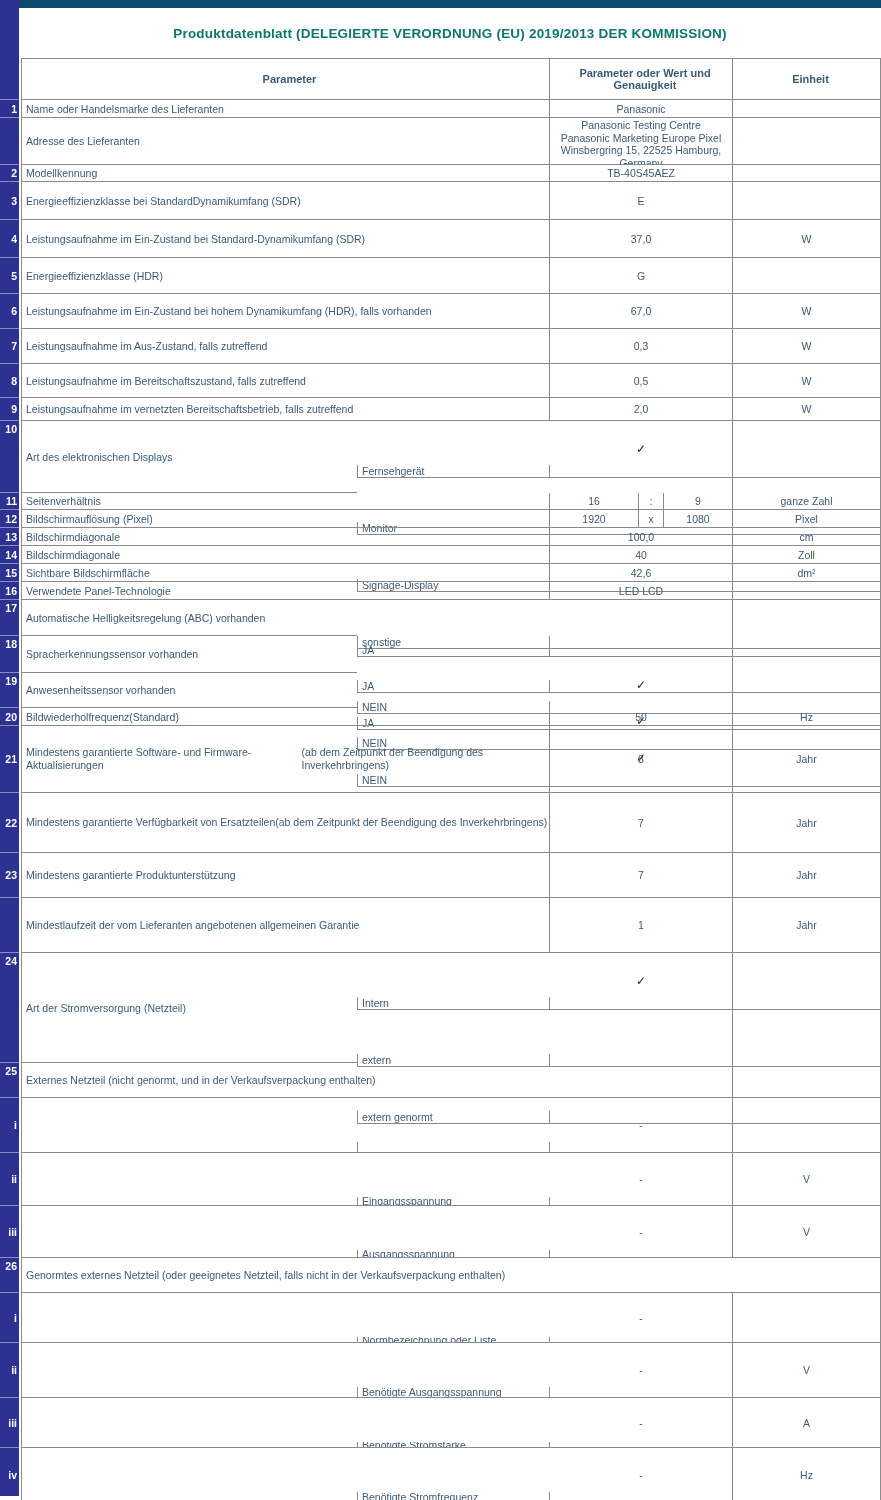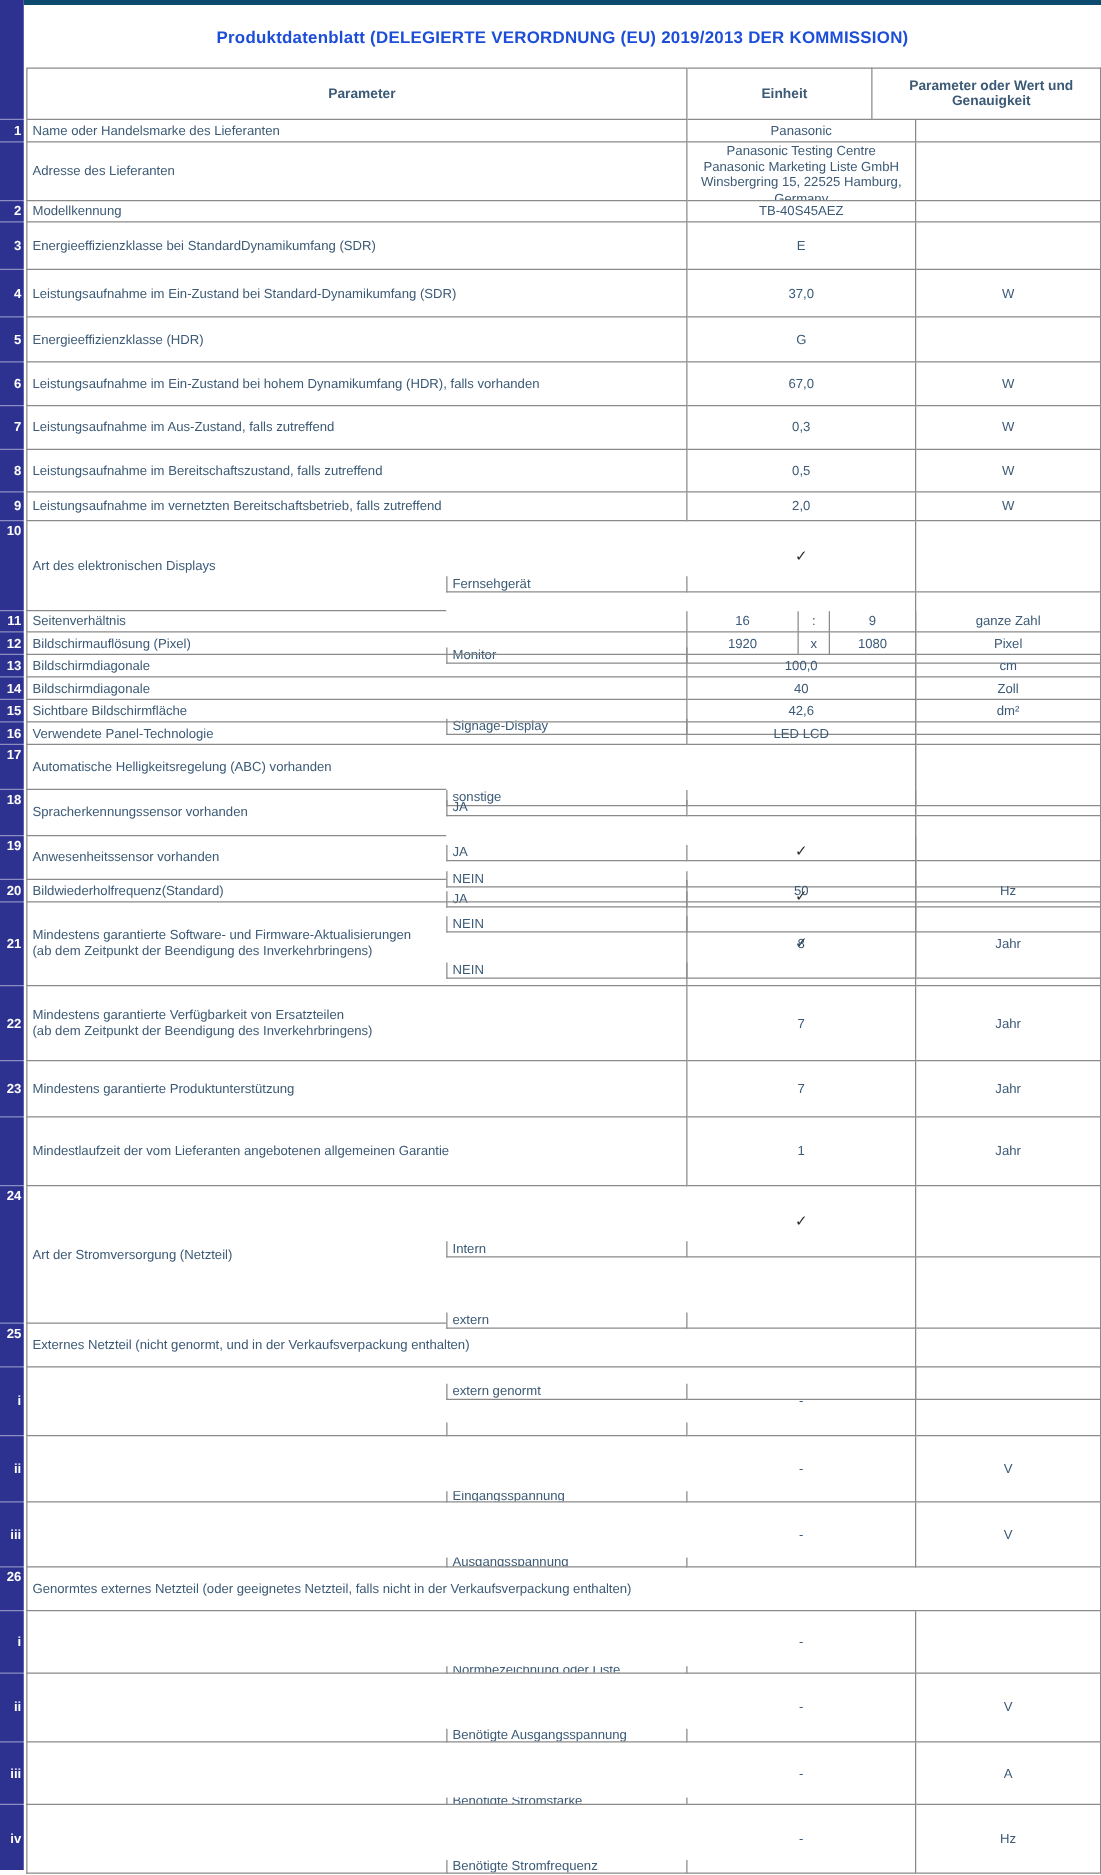--- a/index.html
+++ b/index.html
@@ -4,23 +4,23 @@
 <style>
   html,body{margin:0;padding:0;background:#ffffff;}
   body{
     width:881px;height:1500px;position:relative;
     font-family:"Liberation Sans",sans-serif;color:#3c5a76;
     -webkit-font-smoothing:antialiased;
   }
   .navy-strip{position:absolute;left:0;top:0;width:19px;height:1496px;background:#2d3190;}
   .sheet{position:relative;}
   .title-block{
-    margin-left:19px;height:50px;border-top:4px solid #0c4a6e;
+    margin-left:19px;height:50px;border-top:8px solid #0c4a6e;
     display:flex;align-items:center;justify-content:center;
-    font-weight:bold;font-size:13.5px;color:#1d4ed8;letter-spacing:.2px;
+    font-weight:bold;font-size:13.5px;color:#0f766e;letter-spacing:.2px;
   }
   .tbl{position:relative;}
   .row{display:flex;align-items:stretch;box-sizing:border-box;}
   .c-num{
     flex:0 0 21px;box-sizing:border-box;display:flex;align-items:center;justify-content:flex-end;
     padding-right:4px;color:#ffffff;font-weight:bold;font-size:10.5px;
     border-bottom:1px solid rgba(255,255,255,.45);
   }
   .c-num.top{align-items:flex-start;padding-top:2px;}
   .cell{
@@ -35,56 +35,56 @@
   .c-v1{flex:0 0 89px;justify-content:center;}
   .c-vsep{flex:0 0 25px;justify-content:center;}
   .c-v2{flex:0 0 69px;justify-content:center;}
   .c-unit{flex:1 1 auto;justify-content:center;text-align:center;}
   .c-full{flex:1 1 auto;padding-left:4px;}
   .hdr .cell{border-top:1px solid #8a8a8a;font-weight:bold;font-size:11px;justify-content:center;padding-left:8px;text-align:center;}
   .group-rows{flex:1 1 auto;display:flex;flex-direction:column;}
   .g-row{display:flex;flex:1 1 auto;}
   .g-row .cell{border-bottom:1px solid #8a8a8a;}
   .g-row:last-child .cell{border-bottom:1px solid #8a8a8a;}
-  .lines{display:flex;flex-direction:column;justify-content:center;line-height:13px;}
+  .lines{display:flex;flex-direction:row;justify-content:center;line-height:13px;}
   .addr{flex-direction:column;justify-content:flex-start;line-height:12.5px;padding-top:1px;text-align:center;}
   .check{font-size:12px;color:#2a2a2a;}
   .clip{overflow:hidden;}
 </style>
 </head>
 <body>
 
 <div class="navy-strip"></div>
 
 <div class="sheet">
 
   <div class="title-block">Produktdatenblatt (DELEGIERTE VERORDNUNG (EU) 2019/2013 DER KOMMISSION)</div>
 
   <div class="tbl">
 
     <div class="row hdr" style="height:42px">
       <div class="c-num"></div>
       <div class="cell c-param first">Parameter</div>
+      <div class="cell c-value">Parameter oder Wert und Genauigkeit</div>
       <div class="cell c-unit">Einheit</div>
-      <div class="cell c-value">Parameter oder Wert und Genauigkeit</div>
     </div>
 
     <div class="row" style="height:18px">
       <div class="c-num">1</div>
       <div class="cell c-param first">Name oder Handelsmarke des Lieferanten</div>
       <div class="cell c-value">Panasonic</div>
       <div class="cell c-unit"></div>
     </div>
 
     <div class="row" style="height:47px">
       <div class="c-num"></div>
       <div class="cell c-param first">Adresse des Lieferanten</div>
       <div class="cell c-value addr clip">
         <span>Panasonic Testing Centre</span>
-        <span>Panasonic Marketing Liste GmbH</span>
+        <span>Panasonic Marketing Europe Pixel</span>
         <span>Winsbergring 15, 22525 Hamburg,</span>
         <span>Germany</span>
       </div>
       <div class="cell c-unit"></div>
     </div>
 
     <div class="row" style="height:17px">
       <div class="c-num">2</div>
       <div class="cell c-param first">Modellkennung</div>
       <div class="cell c-value">TB-40S45AEZ</div>

